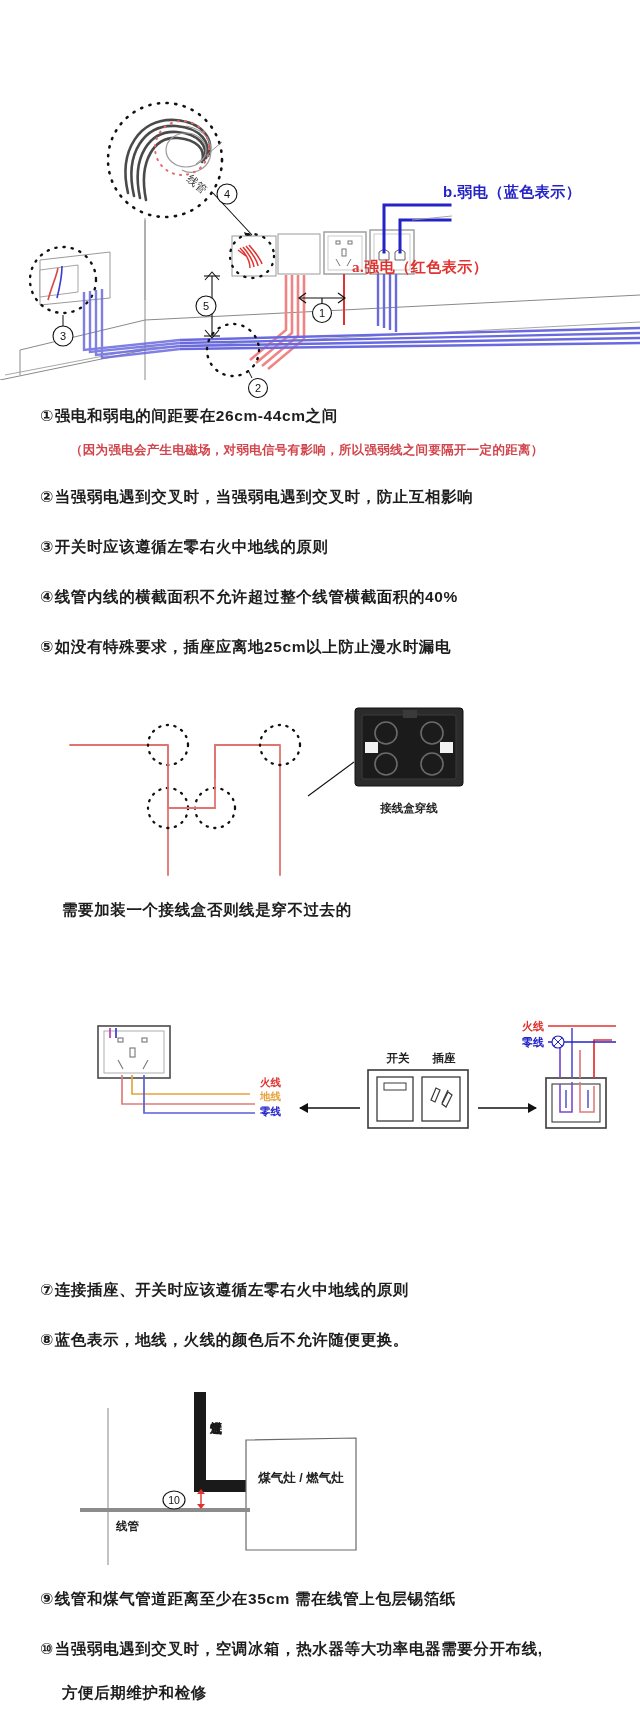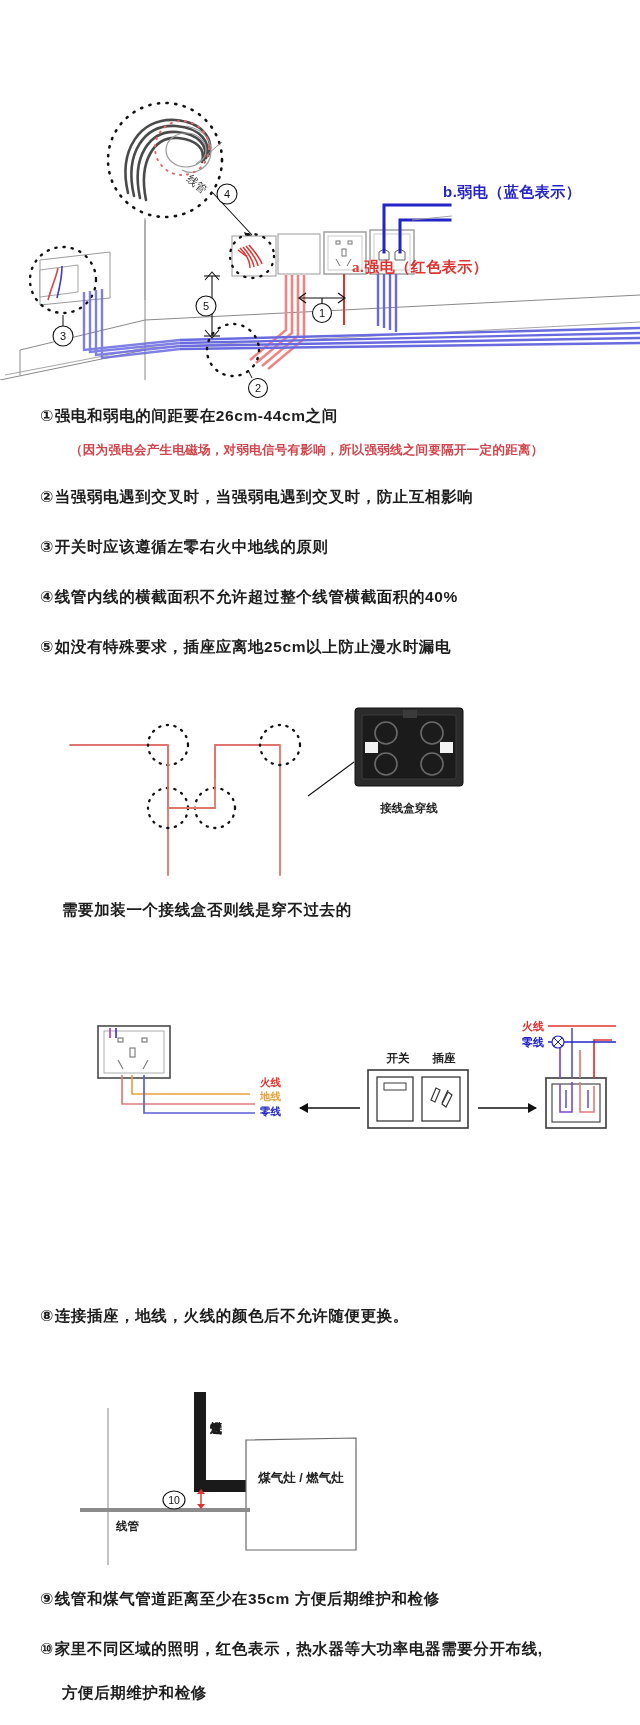--- a/index.html
+++ b/index.html
@@ -387,23 +387,26 @@
       </g>
       <g fill="none" stroke="#2323c8" stroke-width="1.3">
         <path d="M488 22 L556 22"></path>
         <circle cx="498" cy="22" r="6" fill="#fff" stroke="#2323c8" stroke-width="1.2"></circle>
         <path d="M494 18 l8 8 M502 18 l-8 8" stroke="#2323c8" stroke-width="1"></path>
       </g>
     </svg>
   </div>
 
   <div id="rules-bot1">
-    <div class="gap-lg"></div>
-    <div class="rule">
-      <span class="num">⑧</span><span>连接插座，地线，火线的颜色后不允许随便更换。</span>
+    <div class="rule">
+      <span class="num">⑦</span><span>连接插座、开关时应该遵循左零右火中地线的原则</span>
+    </div>
+    <div class="gap-lg"></div>
+    <div class="rule">
+      <span class="num">⑧</span><span>蓝色表示，地线，火线的颜色后不允许随便更换。</span>
     </div>
   </div>
 
   <div class="diagram" style="left:60px; top:1390px; width:500px; height:180px;">
     <svg width="500" height="180" viewBox="0 0 500 180">
 
       <path d="M48 18 L48 175" stroke="#9a9a9a" stroke-width="1.2" fill="none"></path>
 
       <g fill="#1a1a1a">
         <rect x="134" y="2" width="12" height="100"></rect>
@@ -428,22 +431,22 @@
       </g>
       <g>
         <ellipse cx="114" cy="110" rx="11" ry="9" fill="#fff" stroke="#111" stroke-width="1.1"></ellipse>
         <text x="114" y="114" font-size="10.5" text-anchor="middle" fill="#111" font-family="Liberation Sans, sans-serif">10</text>
       </g>
     </svg>
   </div>
 
   <div id="rules-bot2">
     <div class="rule">
-      <span class="num">⑨</span><span>线管和煤气管道距离至少在35cm 方便后期维护和检修</span>
-    </div>
-    <div class="gap-lg"></div>
-    <div class="rule">
-      <span class="num">⑩</span><span>家里不同区域的照明，红色表示，热水器等大功率电器需要分开布线,</span>
+      <span class="num">⑨</span><span>线管和煤气管道距离至少在35cm 需在线管上包层锡箔纸</span>
+    </div>
+    <div class="gap-lg"></div>
+    <div class="rule">
+      <span class="num">⑩</span><span>当强弱电遇到交叉时，空调冰箱，热水器等大功率电器需要分开布线,</span>
     </div>
     <div class="rule indent2" style="margin-top:20px;">方便后期维护和检修</div>
   </div>
 
 </div>
 
 </body></html>

